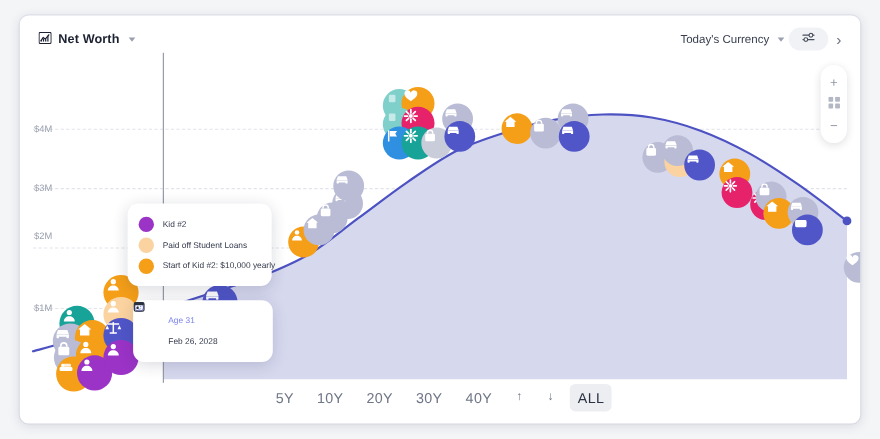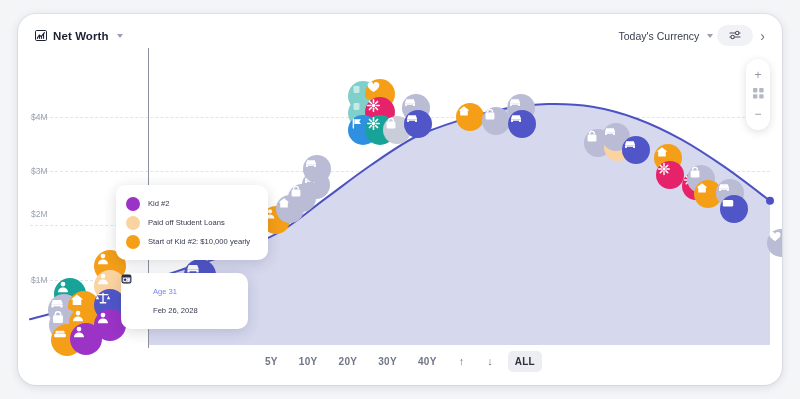--- a/index.html
+++ b/index.html
@@ -12,21 +12,21 @@
   #app {
     position: relative;
     width: 800px; height: 399px;
     background: #f4f5f7;
   }
   .card {
     position: absolute;
     left: 18px; top: 14px;
     width: 764px; height: 371px;
     background: #ffffff;
-    border-radius: 18px;
+    border-radius: 8px;
     box-shadow: 0 2px 10px rgba(30,35,70,0.13), 0 0 0 1px rgba(220,222,235,0.6);
     overflow: hidden;
     text-align: right;
   }
 
   
   .header {
     position: absolute; left: 0; top: 0;
     width: 764px; height: 48px;
   }
@@ -135,21 +135,21 @@
   }
 
   
   .footer {
     position: absolute; left: 0; bottom: 10px;
     width: 764px; height: 28px;
     display: flex; align-items: center; justify-content: center;
     gap: 7px;
   }
   .rbtn {
-    font-size: 10px; font-weight: bold; color: #6f7687;
+    font-size: 13px; font-weight: normal; color: #6f7687;
     letter-spacing: .3px;
     padding: 5px 7px; border-radius: 5px; cursor: pointer;
   }
   .rbtn.active { background: #eceef1; color: #2c3242; }
   .arrowbtn { color: #6f7687; font-size: 11px; padding: 3px 8px; cursor: pointer; line-height:1; }
 </style>
 </head>
 <body>
 
 <div id="app">
@@ -495,21 +495,21 @@
               <rect x="2.8" y="6.9" width="10.4" height="1.4" fill="#fff" opacity=".5"></rect>
             </svg>
           </div>
           <div class="ev" style="left: 749px; top: 167px; width: 28px; height: 28px; background: rgb(185, 188, 212); opacity: 1;">
             <svg width="16" height="16" viewBox="0 0 16 16">
               <path d="M8 12.2 C4.2 9.6 2.6 8 2.6 6.3 A2.7 2.7 0 0 1 8 5.1 a2.7 2.7 0 0 1 5.4 1.2 c0 1.7-1.6 3.3-5.4 5.9z" fill="#fff"></path>
             </svg>
           </div>
         </div>
 
-      <div class="tt" id="events-tt" style="left:98px; top:123px; width:152px;">
+      <div class="tt" id="events-tt" style="left:98px; top:123px; width:131px;">
           <div class="tt-row">
             <span class="tt-ic" style="background:#9b33c7">
               <svg width="10" height="10" viewBox="0 0 16 16">
                 <circle cx="8" cy="5.4" r="2.1" fill="#fff"></circle>
                 <path d="M3.6 12.6c0-2.6 2-4.2 4.4-4.2s4.4 1.6 4.4 4.2z" fill="#fff"></path>
               </svg>
             </span>
             <span class="tt-txt">Kid #2</span>
           </div>
           <div class="tt-row">

